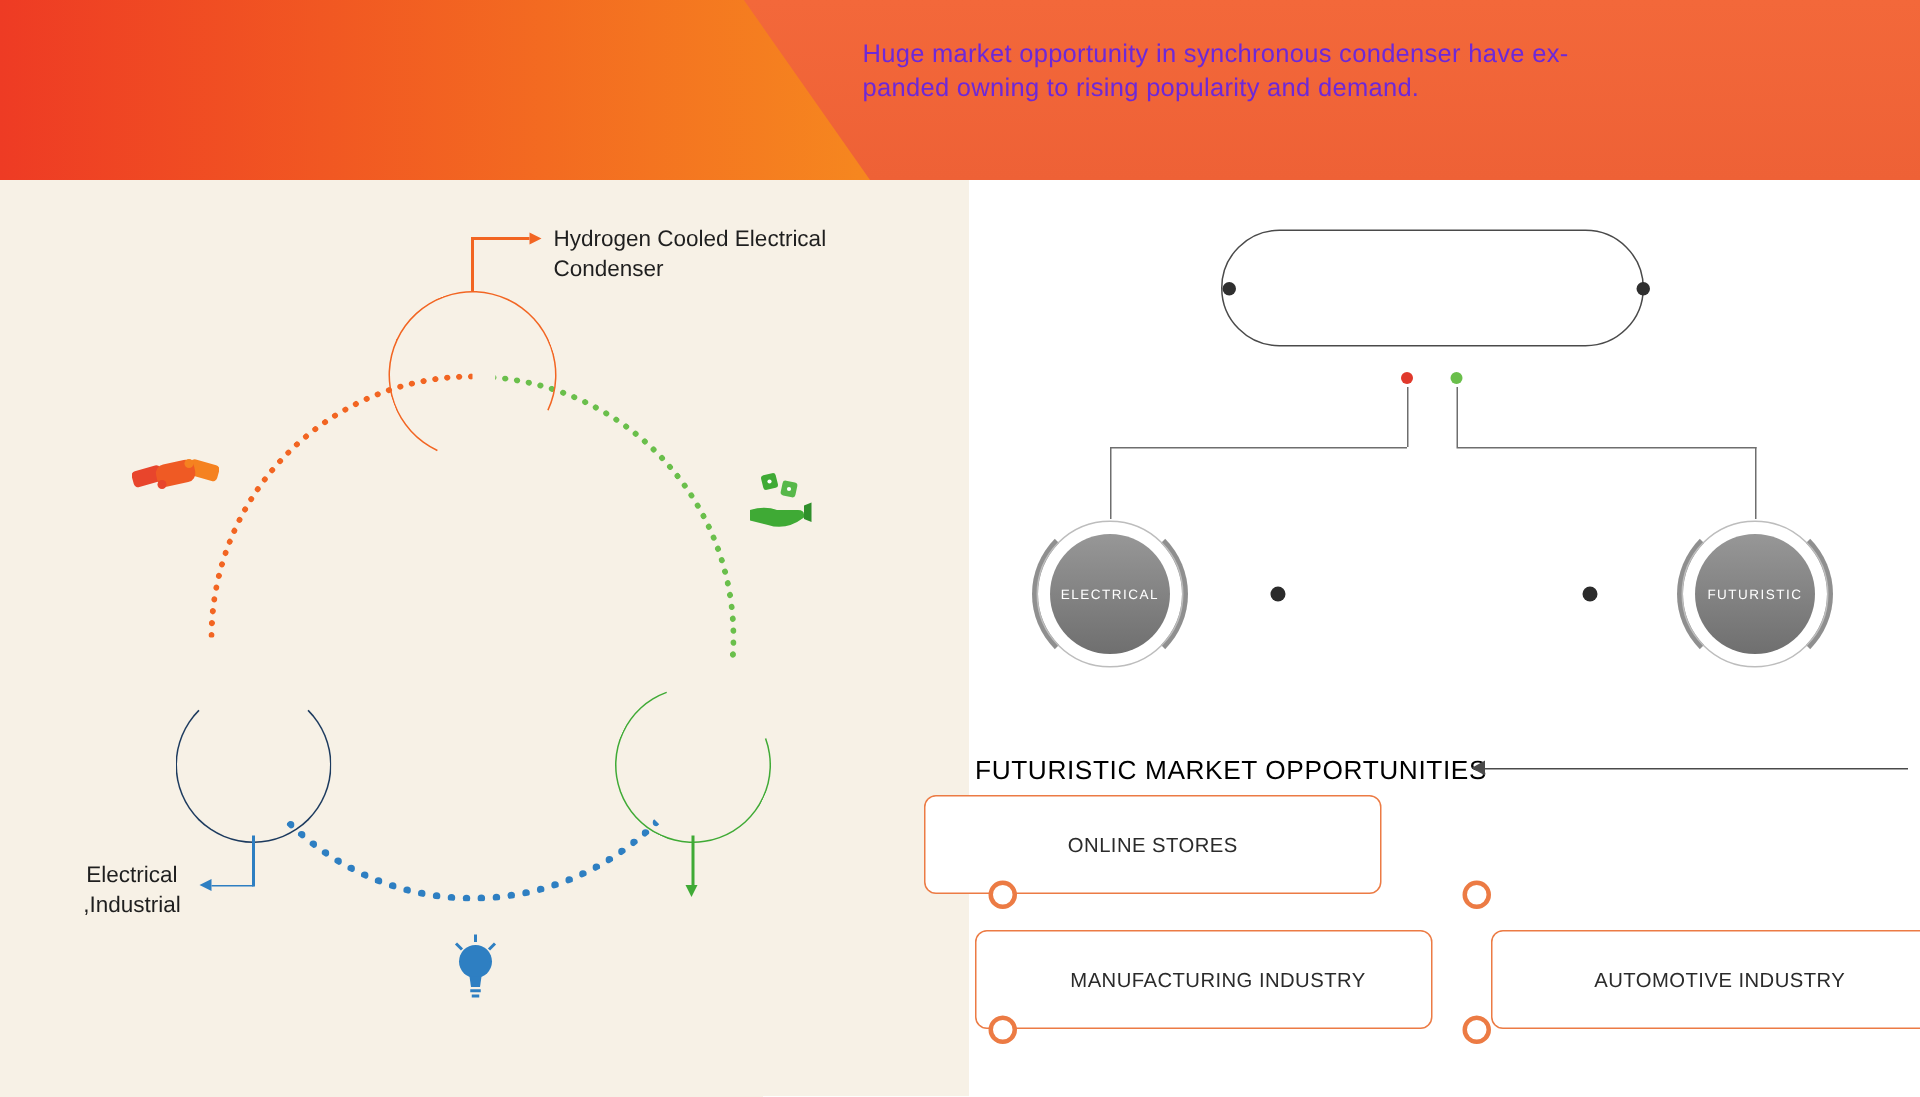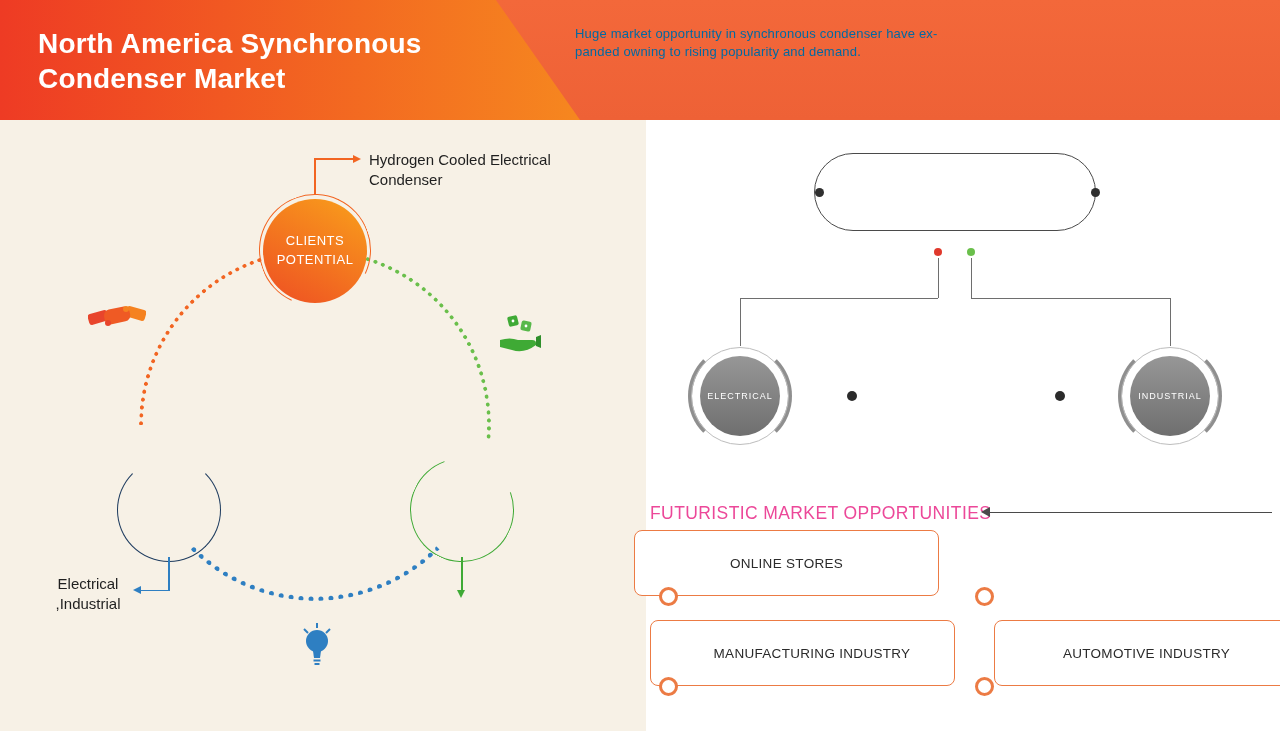--- a/index.html
+++ b/index.html
@@ -7,21 +7,21 @@
           font-family:"Liberation Sans", sans-serif;}
   .abs{position:absolute;}
   .pre{white-space:pre-line;}
 
   
   .header{left:0;top:0;width:1280px;height:120px;background:linear-gradient(180deg,#f3683a,#ee6136);}
   .header-left{left:0;top:0;width:580px;height:120px;
                background:linear-gradient(90deg,#ee3b24 0%,#f6871f 100%);
                clip-path:polygon(0 0,85.5% 0,100% 100%,0 100%);}
   .title{left:38px;top:26px;width:480px;font-size:28px;font-weight:700;color:#fff;line-height:1.25;letter-spacing:.2px;}
-  .subtitle{left:575px;top:25px;width:700px;font-size:13px;color:#0369a1;line-height:1.35;letter-spacing:.2px;}
+  .subtitle{left:575px;top:25px;width:700px;font-size:17px;color:#6d28d9;line-height:1.35;letter-spacing:.2px;}
 
   .cream{left:0;top:120px;width:646px;height:611px;background:#f7f1e6;}
 
   
   .arc{left:139px;top:249px;width:352px;height:352px;border-radius:50%;box-sizing:border-box;border:4px dotted transparent;}
   .arc-orange{border-left-color:#f26522;transform:rotate(45deg);}
   .arc-green{border-right-color:#6abf4b;transform:rotate(-40deg);}
   .arc-blue{border:5px dotted transparent;border-bottom-color:#2e7fc2;}
 
   
@@ -48,52 +48,46 @@
         display:flex;align-items:center;justify-content:center;color:#fff;font-size:21px;font-weight:700;letter-spacing:.3px;}
   .dot{border-radius:50%;}
   .gline{background:#6e6e6e;}
 
   .node-arcs{width:104px;height:104px;border-radius:50%;box-sizing:border-box;border:4px solid #8f8f8f;border-top-color:transparent;border-bottom-color:transparent;}
   .node-ring{width:98px;height:98px;border-radius:50%;box-sizing:border-box;border:1px solid #bdbdbd;}
   .node{width:80px;height:80px;border-radius:50%;background:linear-gradient(180deg,#979797,#6f6f6f);
         display:flex;align-items:center;justify-content:center;color:#fff;font-size:9px;letter-spacing:1px;}
 
   
-  .fut-heading{left:650px;top:503px;font-size:17.5px;color:#ec4899;letter-spacing:.4px;}
+  .fut-heading{left:650px;top:503px;font-size:17.5px;color:#000000;letter-spacing:.4px;}
   .opp-box{width:305px;height:66px;border:1.6px solid #ec7b44;border-radius:8px;background:#fff;box-sizing:border-box;
            display:flex;align-items:center;justify-content:center;font-size:13.5px;color:#2b2b2b;letter-spacing:.3px;font-weight:500;}
   .opp-dot{width:13px;height:13px;border-radius:50%;border:3px solid #ec7b44;background:#fff;}
 </style>
 </head>
 <body>
 
 <div class="canvas">
 
   <div class="abs header">
     <div class="abs header-left"></div>
   </div>
-  <div class="abs title pre">North America Synchronous
-Condenser Market</div>
   <div class="abs subtitle pre">Huge market opportunity in synchronous condenser  have ex-
 panded owning to rising popularity and demand.</div>
 
   <div class="abs cream"></div>
 
   <div class="abs arc arc-orange"></div>
   <div class="abs arc arc-green"></div>
   <div class="abs arc arc-blue"></div>
 
   <div class="abs ring ring-cp"></div>
   <div class="abs ring ring-cf"></div>
   <div class="abs ring ring-hb"></div>
 
-  <div class="abs bubble c-orange">
-    <span class="pre">CLIENTS
-POTENTIAL</span>
-  </div>
 
   <div class="abs line" style="left:314px;top:158px;width:1.6px;height:36px;"></div>
   <div class="abs line" style="left:314px;top:158px;width:39px;height:1.6px;"></div>
   <div class="abs tri" style="left:353px;top:155px;border-top:4.5px solid transparent;border-bottom:4.5px solid transparent;border-left:8px solid #f26522;"></div>
   <div class="abs callout-text pre" style="left:369px;top:150px;width:230px;">Hydrogen Cooled Electrical
 Condenser</div>
 
   <div class="abs" style="left:168px;top:557px;width:1.6px;height:34px;background:#2e7fc2;"></div>
   <div class="abs" style="left:141px;top:589.5px;width:28px;height:1.6px;background:#2e7fc2;"></div>
   <div class="abs tri" style="left:133px;top:586px;border-top:4.5px solid transparent;border-bottom:4.5px solid transparent;border-right:8px solid #2e7fc2;"></div>
@@ -150,30 +144,30 @@
   <div class="abs gline" style="left:1169.5px;top:298px;width:1px;height:48px;"></div>
 
   <div class="abs node-arcs" style="left:688px;top:344px;"></div>
   <div class="abs node-ring" style="left:691px;top:347px;"></div>
   <div class="abs node" style="left:700px;top:356px;">
     <span>ELECTRICAL</span>
   </div>
   <div class="abs node-arcs" style="left:1118px;top:344px;"></div>
   <div class="abs node-ring" style="left:1121px;top:347px;"></div>
   <div class="abs node" style="left:1130px;top:356px;">
-    <span>INDUSTRIAL</span>
+    <span>FUTURISTIC</span>
   </div>
   <div class="abs dot" style="left:847px;top:391px;width:10px;height:10px;background:#2b2b2b;"></div>
   <div class="abs dot" style="left:1055px;top:391px;width:10px;height:10px;background:#2b2b2b;"></div>
 
   <div class="abs fut-heading">FUTURISTIC MARKET OPPORTUNITIES</div>
   <div class="abs" style="left:990px;top:511.5px;width:282px;height:1.6px;background:#4a4a4a;"></div>
   <div class="abs tri" style="left:981px;top:507px;border-top:5px solid transparent;border-bottom:5px solid transparent;border-right:9px solid #4a4a4a;"></div>
 
-  <div class="abs opp-box" style="left:634px;top:530px;align-items:center;">
+  <div class="abs opp-box" style="left:616px;top:530px;align-items:center;">
     <span>ONLINE STORES</span>
   </div>
   <div class="abs opp-box" style="left:650px;top:620px;padding-left:19px;">
     <span>MANUFACTURING INDUSTRY</span>
   </div>
   <div class="abs opp-box" style="left:965px;top:620px;margin-left:29px;">
     <span>AUTOMOTIVE INDUSTRY</span>
   </div>
   <div class="abs opp-dot" style="left:659px;top:587px;"></div>
   <div class="abs opp-dot" style="left:975px;top:587px;"></div>

